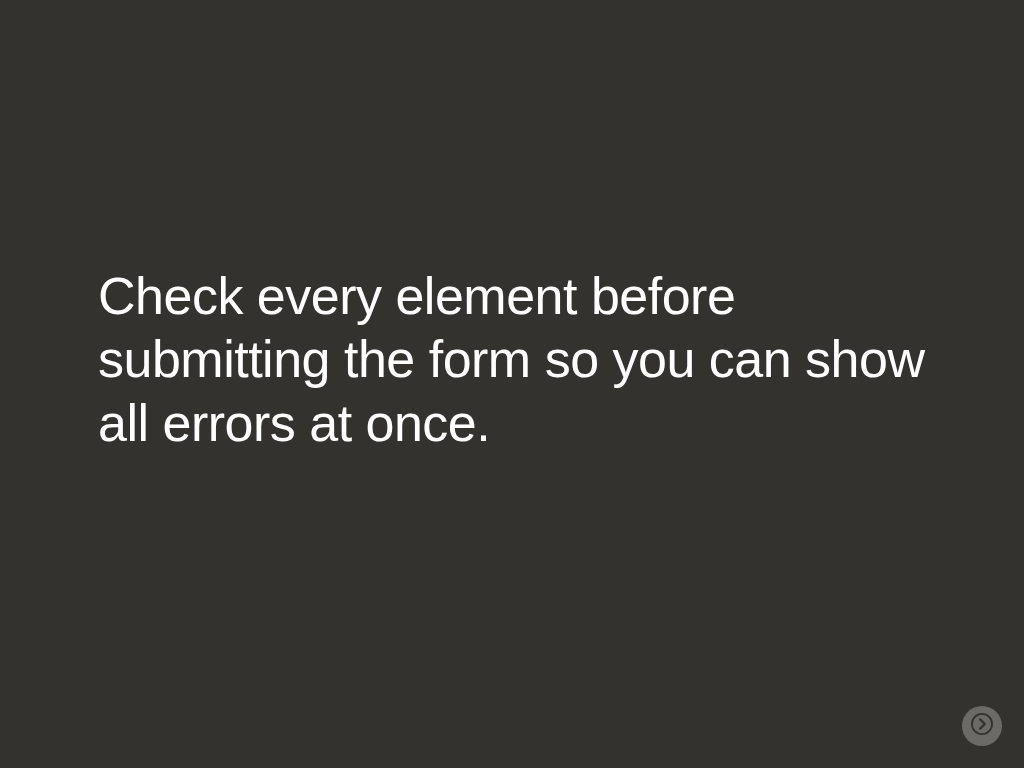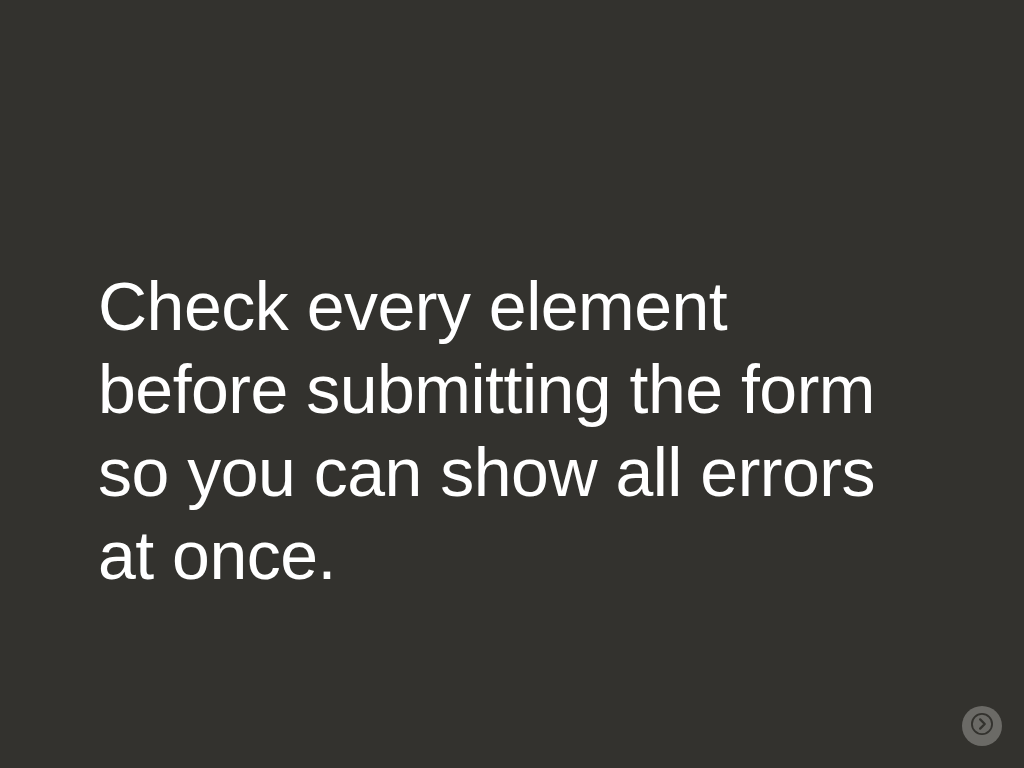--- a/index.html
+++ b/index.html
@@ -19,21 +19,21 @@
 
     .slide-content {
       position: absolute;
       top: 265px;
       left: 98px;
       right: 98px;
     }
 
     .slide-text {
       color: #ffffff;
-      font-size: 68px;
+      font-size: 52px;
       line-height: 1.22;
       font-weight: 400;
       letter-spacing: -0.5px;
     }
 
     .next-button {
       position: absolute;
       bottom: 22px;
       right: 22px;
       width: 40px;

